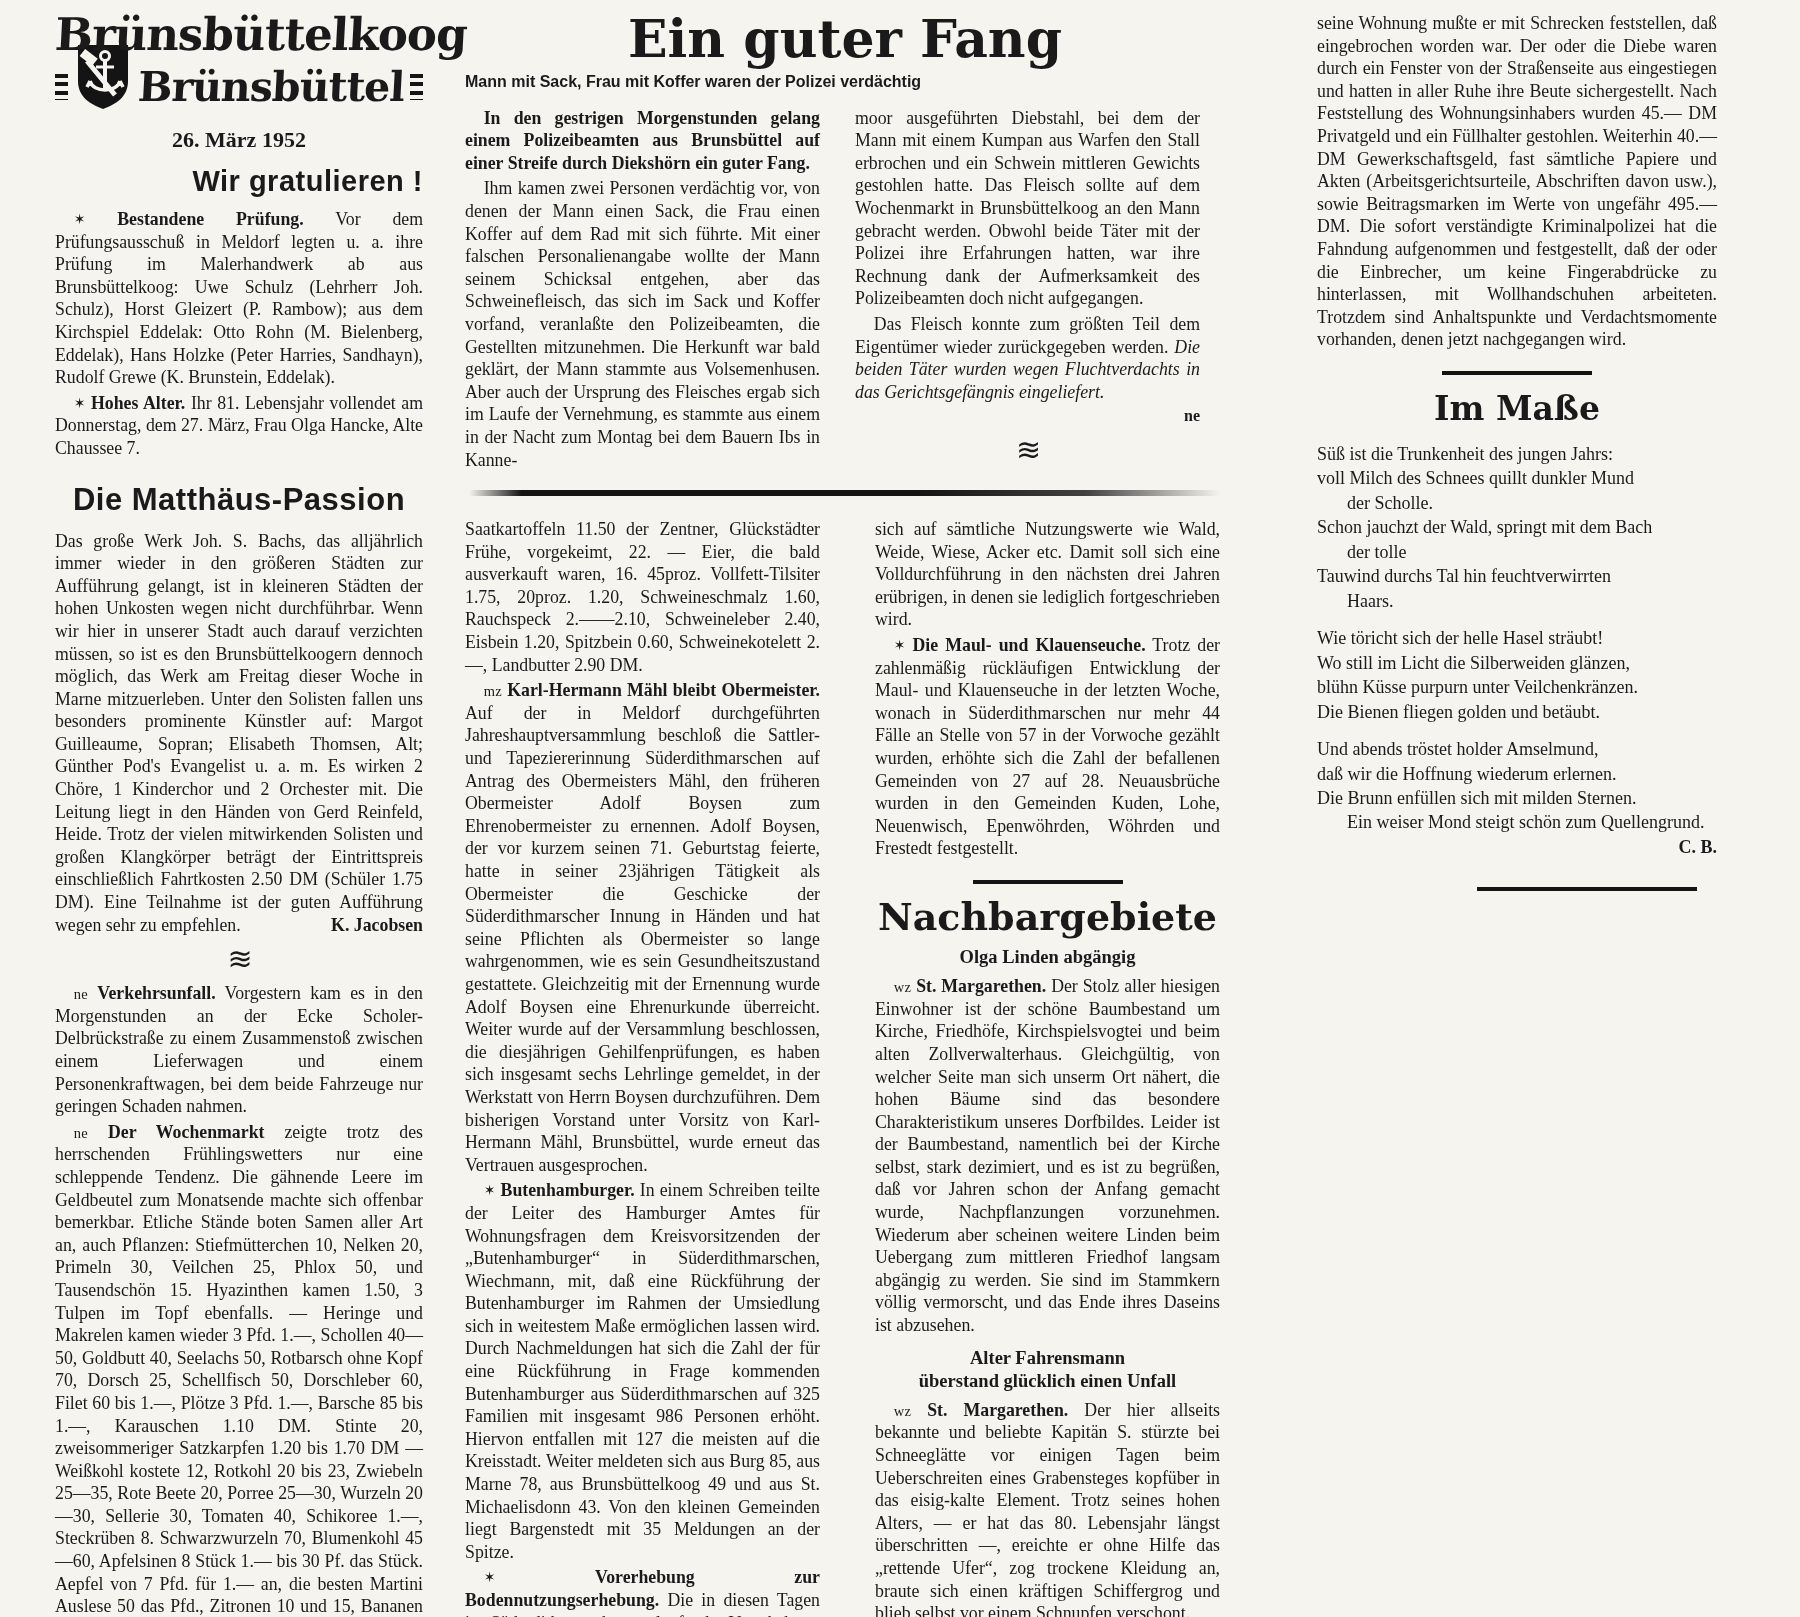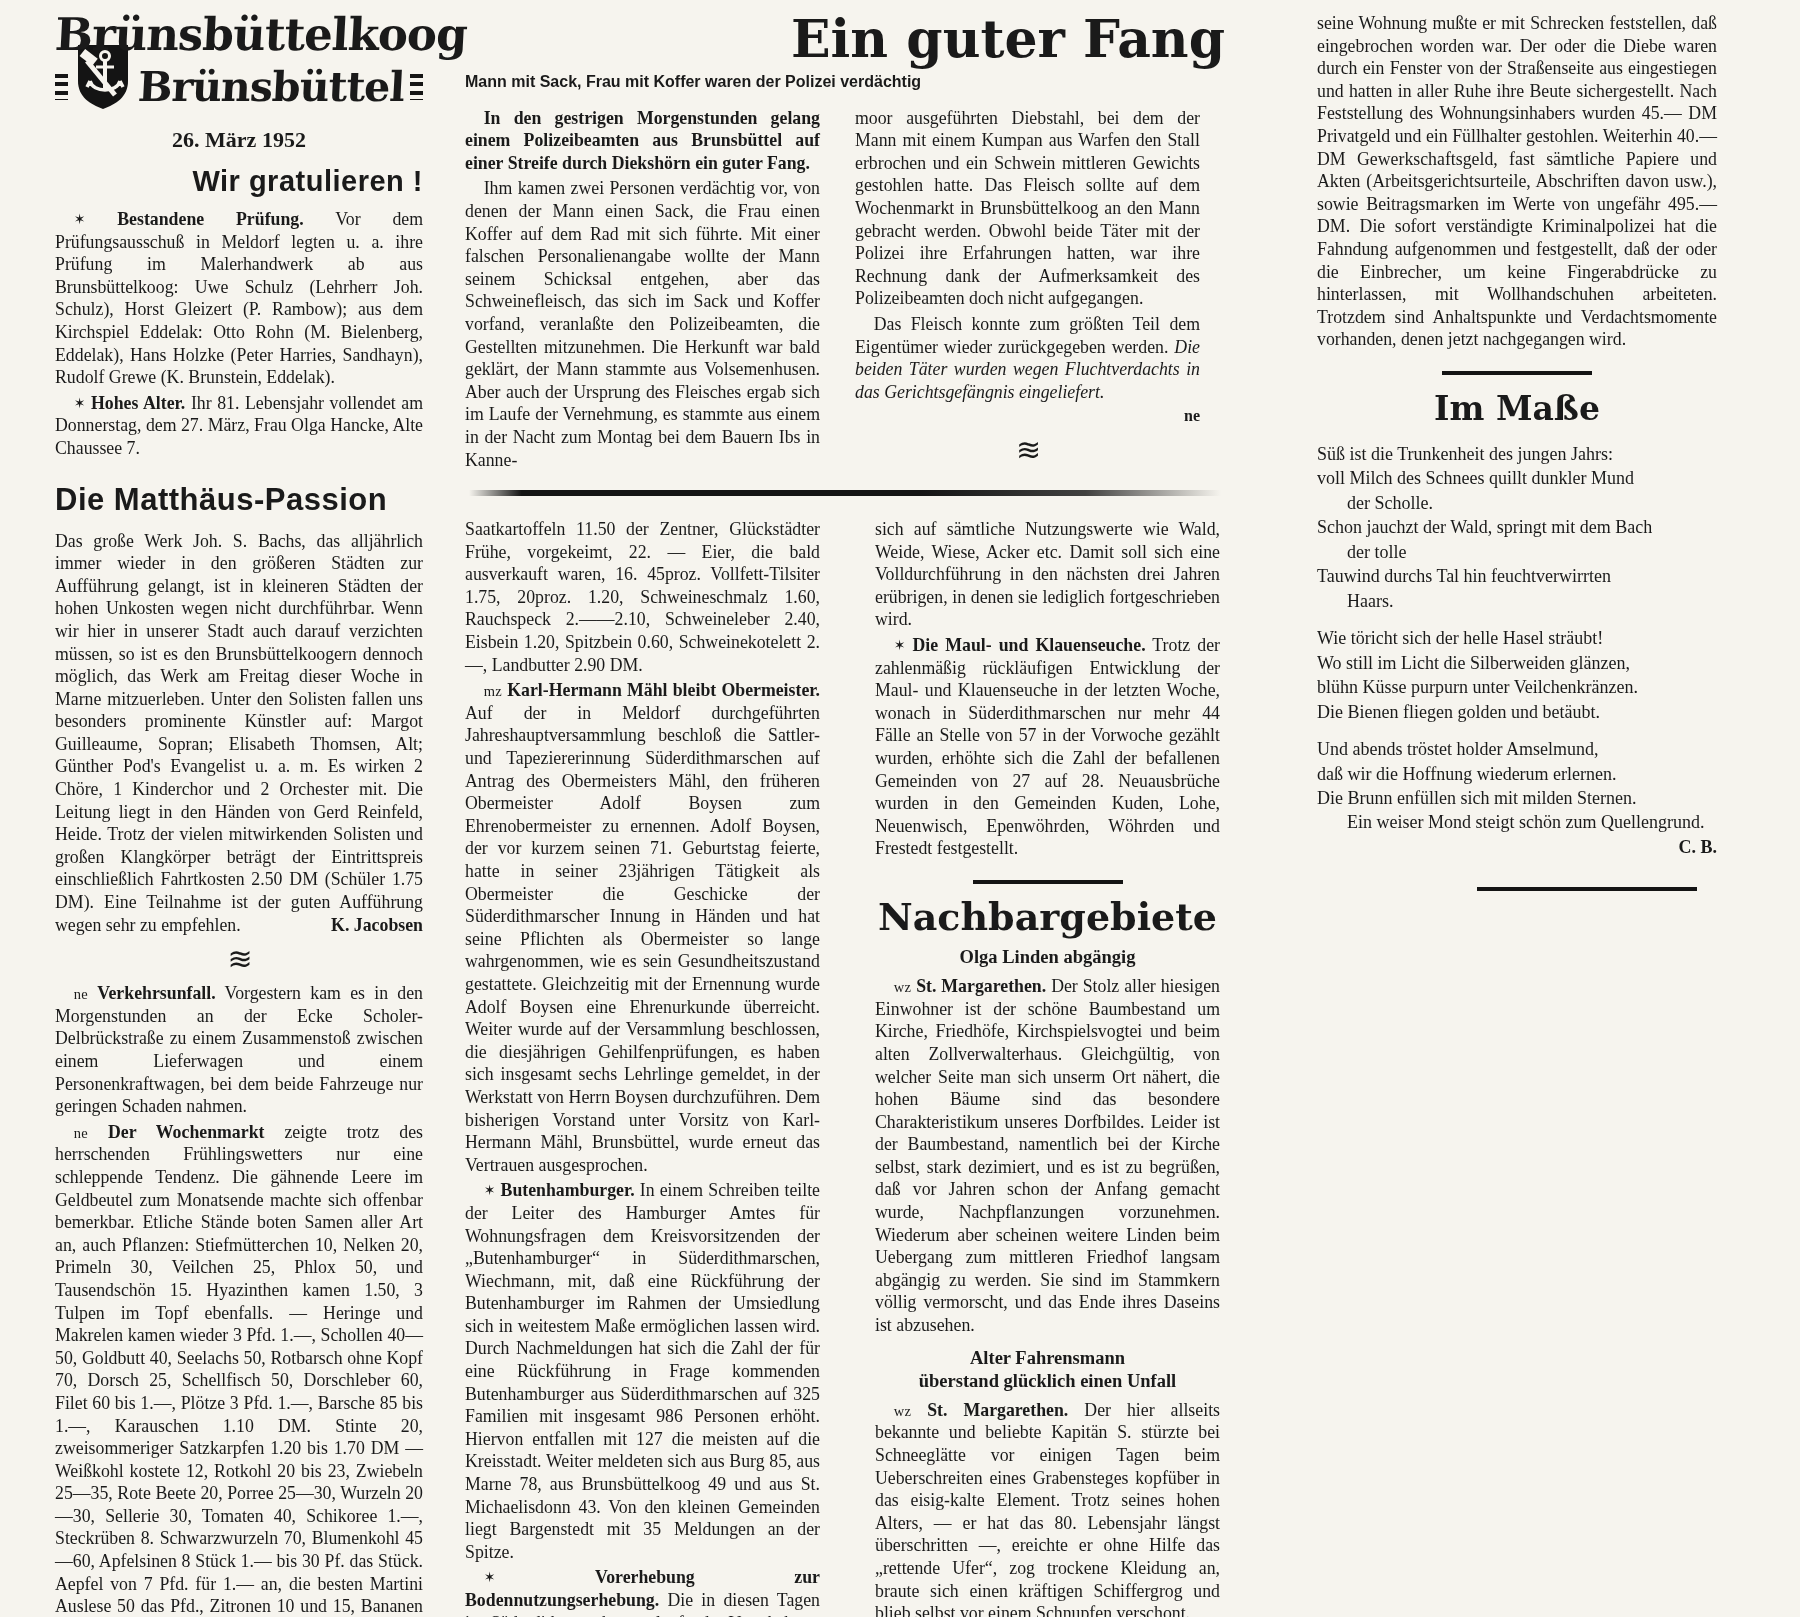--- a/index.html
+++ b/index.html
@@ -35,23 +35,23 @@
     letter-spacing:-1px;transform:skewX(-3deg);line-height:1}
   .stripes{width:42px;height:26px;
     background:repeating-linear-gradient(180deg,#151515 0 4px,rgba(0,0,0,0) 4px 8.5px)}
   .crest{margin-top:-16px}
   .date{text-align:center;font-weight:bold;font-size:22px;margin:12px 0 12px}
 
   
   .h-grat{font-family:"Liberation Sans",sans-serif;font-weight:bold;font-size:29px;
     text-align:right;margin:6px 0 10px;letter-spacing:.5px}
   .h-matt{font-family:"Liberation Sans",sans-serif;font-weight:bold;font-size:31px;
-    margin:22px 0 12px;letter-spacing:.5px}
+    text-align:center;margin:22px 0 12px;letter-spacing:.5px}
   .h-fang{font-family:"DejaVu Serif",serif;font-weight:bold;font-size:52px;
-    text-align:right;margin:0 0 6px;line-height:1.05}
+    text-align:center;margin:0 0 6px;line-height:1.05}
   .subhead{font-family:"Liberation Sans",sans-serif;font-weight:bold;font-size:16px;
     text-align:left;margin:0 0 16px}
   .h-nach{font-family:"DejaVu Serif",serif;font-weight:bold;font-size:38px;
     text-align:center;margin:14px 0 10px;line-height:1}
   .h-maerz{font-family:"DejaVu Serif",serif;font-weight:bold;font-size:33px;
     text-align:center;margin:14px 0 14px}
   .sub-bold{font-weight:bold;text-align:center;font-size:18.5px;line-height:1.25;margin:10px 0 6px}
 
   
   .squiggle{text-align:center;font-size:30px;line-height:1;margin:8px 0;letter-spacing:-2px}

